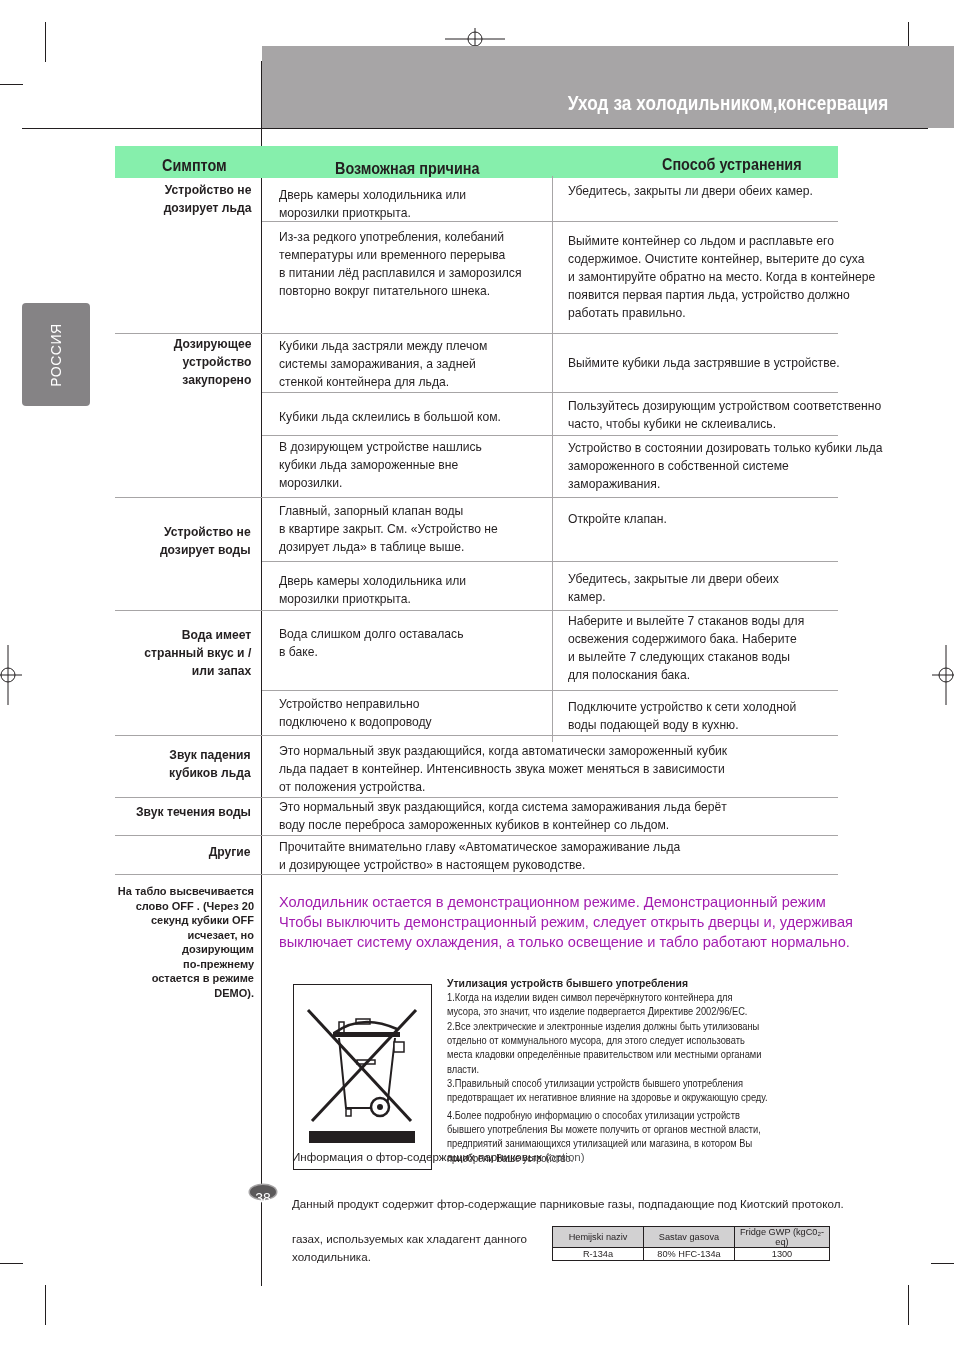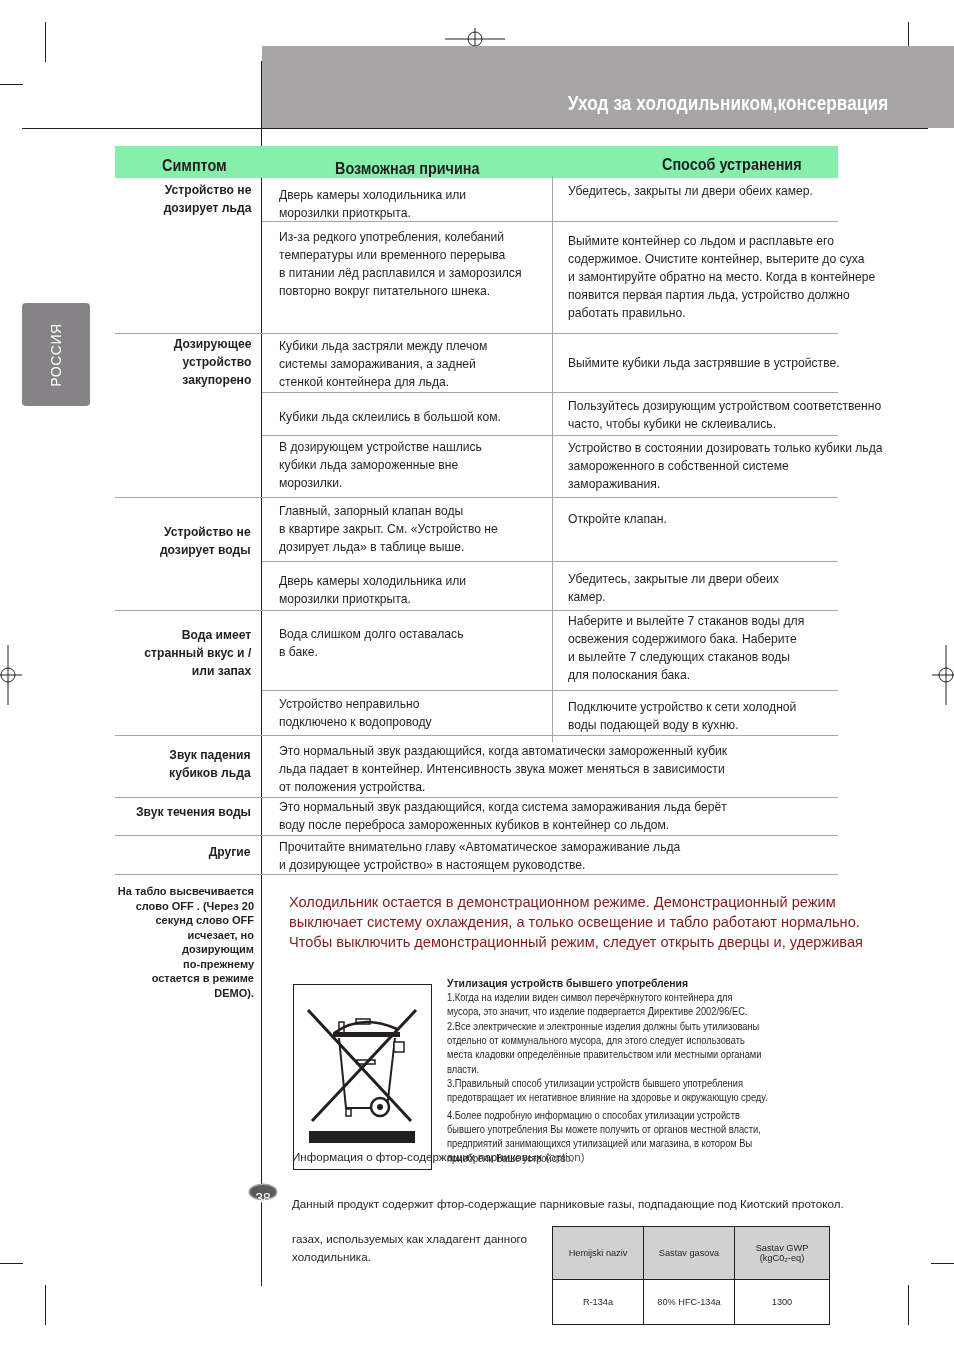--- a/index.html
+++ b/index.html
@@ -15,29 +15,29 @@
   .tab { left:22px; top:303px; width:68px; height:103px; background:#858385; border-radius:4px; }
   .tab-label { position:absolute; left:50%; top:50%; color:#ffffff; font-size:14px; letter-spacing:0.5px;
                transform:translate(-50%,-50%) rotate(-90deg); white-space:nowrap; }
   .sym { position:absolute; right:703px; font-size:13.2px; font-weight:bold; text-align:right; line-height:18px;
          transform:scaleX(0.92); transform-origin:right top; white-space:nowrap; }
   .cell { position:absolute; font-size:13.2px; line-height:18px; white-space:nowrap;
           transform:scaleX(0.92); transform-origin:left top; }
   .hrule { position:absolute; height:1px; background:#a7a5a6; }
   .vrule { position:absolute; width:1px; background:#a7a5a6; }
   .demo-sym { left:98px; top:884px; width:156px; font-size:11px; font-weight:bold; text-align:right; line-height:14.5px; }
-  .demo-text { left:279px; top:892px; font-size:14.6px; line-height:20px; white-space:nowrap; color:#7f1d1d;margin-left:10px; }
+  .demo-text { left:279px; top:892px; font-size:14.6px; line-height:20px; white-space:nowrap; color:#a21caf; }
   .weee-box { left:293px; top:984px; width:137px; height:184px; border:1px solid #231f20; }
   .disp-title { left:447px; top:977px; font-size:11.3px; font-weight:bold; white-space:nowrap; transform:scaleX(0.92); transform-origin:left top; }
   .disp-item { position:absolute; left:447px; font-size:10px; line-height:14.2px; white-space:nowrap; transform:scaleX(0.93); transform-origin:left top; }
   .page-num { left:250px; top:1185px; width:26px; height:14px; border-radius:50%; background:#5b595a;
               color:#ffffff; font-size:14px; text-align:center; line-height:26px; box-shadow:0 0 0 1.5px #a7a5a6; }
   .kyoto { position:absolute; font-size:11.6px; white-space:nowrap; line-height:16px;margin-top:16px; }
   .gwp { position:absolute; left:552px; top:1226px; border-collapse:collapse; font-size:9.2px; }
-  .gwp th, .gwp td { border:1px solid #231f20; padding:16px 4px; height:12px; text-align:center; font-weight:normal; }
+  .gwp th, .gwp td { border:1px solid #231f20; padding:0 4px; height:12px; text-align:center; font-weight:normal; }
   .gwp th { background:#d2d1d2; }
 </style>
 </head>
 <body>
 
 <div class="line" style="left:45px;top:22px;width:1px;height:40px;"></div>
 <div class="line" style="left:0;top:84px;width:23px;height:1px;"></div>
 <div class="line" style="left:22px;top:128px;width:240px;height:1px;"></div>
 <div class="line" style="left:261px;top:61px;width:1px;height:85px;"></div>
 <div class="line" style="left:262px;top:128px;width:666px;height:1px;"></div>
@@ -213,31 +213,31 @@
   <div>Другие</div>
 </div>
 <div class="cell" style="left:279px;top:838px;">
   <div>Прочитайте внимательно главу «Автоматическое замораживание льда</div>
     <div>и дозирующее устройство» в настоящем руководстве.</div>
 </div>
 
 <div class="abs demo-sym">
   <div>На табло высвечивается</div>
     <div>слово OFF . (Через 20</div>
-  <div>секунд  слово OFF</div>
+  <div>секунд  кубики OFF</div>
     <div>исчезает, но</div>
   <div>дозирующим</div>
     <div>по-прежнему</div>
   <div>остается в режиме</div>
     <div>DEMO).</div>
 </div>
 <div class="abs demo-text">
   <div>Холодильник остается в демонстрационном режиме. Демонстрационный режим</div>
-    <div>выключает систему охлаждения, а только освещение и табло работают нормально.</div>
-  <div>Чтобы выключить демонстрационный режим, следует открыть дверцы и, удерживая</div>
+    <div>Чтобы выключить демонстрационный режим, следует открыть дверцы и, удерживая</div>
+  <div>выключает систему охлаждения, а только освещение и табло работают нормально.</div>
 </div>
 
 <div class="abs weee-box">
   <svg width="137" height="184" viewBox="0 0 137 184">
     <line x1="14" y1="25" x2="117" y2="136" stroke="#231f20" stroke-width="3"></line>
     <line x1="122" y1="25" x2="18" y2="136" stroke="#231f20" stroke-width="3"></line>
     <path d="M40 48 Q68 28 103 44" fill="none" stroke="#231f20" stroke-width="2.5"></path>
     <rect x="45" y="37" width="5" height="13" fill="none" stroke="#231f20" stroke-width="1.5"></rect>
     <rect x="62" y="34" width="14" height="5" fill="none" stroke="#231f20" stroke-width="1.5"></rect>
     <rect x="39" y="47" width="67" height="5" fill="#231f20"></rect>
@@ -280,21 +280,21 @@
   <span style="color:#58595b;">(option)</span>
 </div>
 <div class="kyoto" style="left:292px;top:1215px;">газах, используемых как хладагент данного</div>
 <div class="kyoto" style="left:292px;top:1233px;">холодильника.</div>
 
 <table class="gwp">
   <tbody>
       <tr>
     <th style="width:82px;">Hemijski naziv</th>
     <th style="width:82px;">Sastav gasova</th>
-    <th style="width:86px;">Sastav GWP (kgC0₂-eq)</th>
+    <th style="width:86px;">Fridge GWP (kgC0₂-eq)</th>
   </tr>
   <tr>
     <td>R-134a</td>
     <td>80% HFC-134a</td>
     <td>1300</td>
   </tr>
 </tbody>
   </table>
 
 </body></html>

